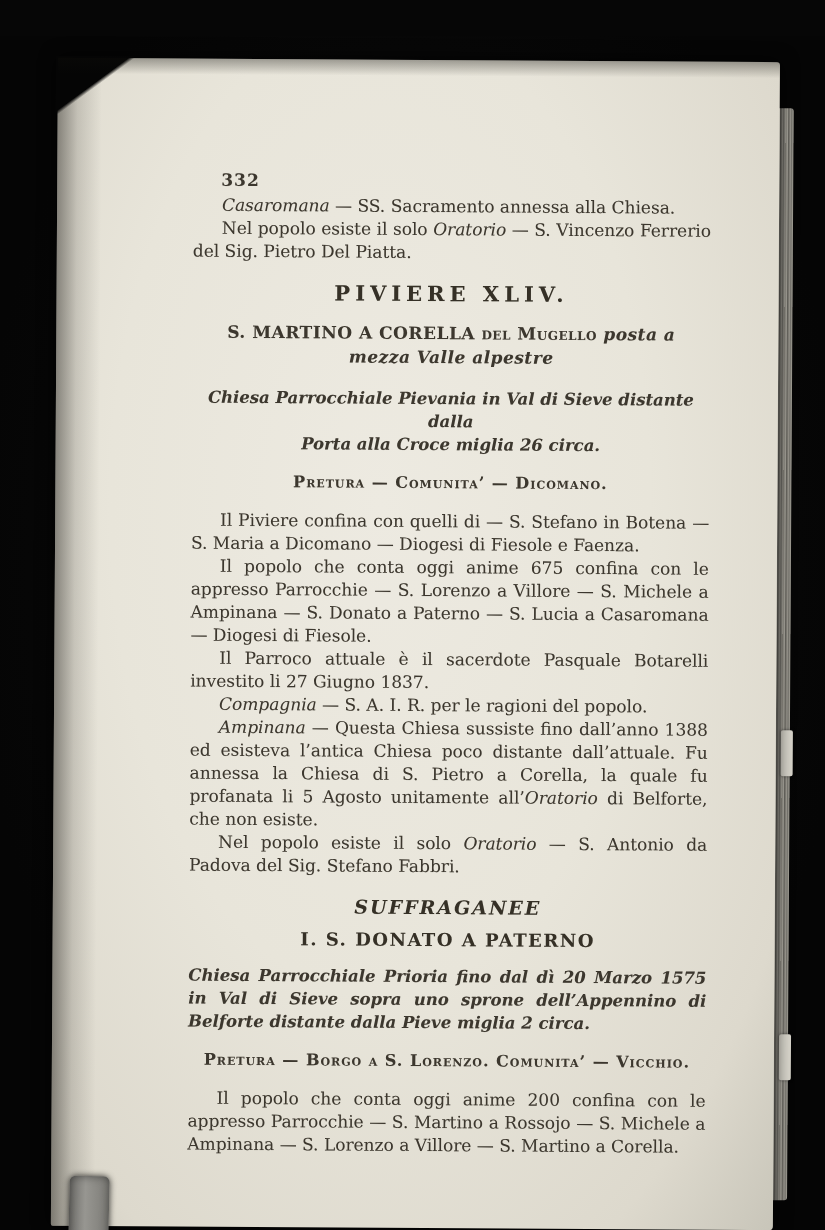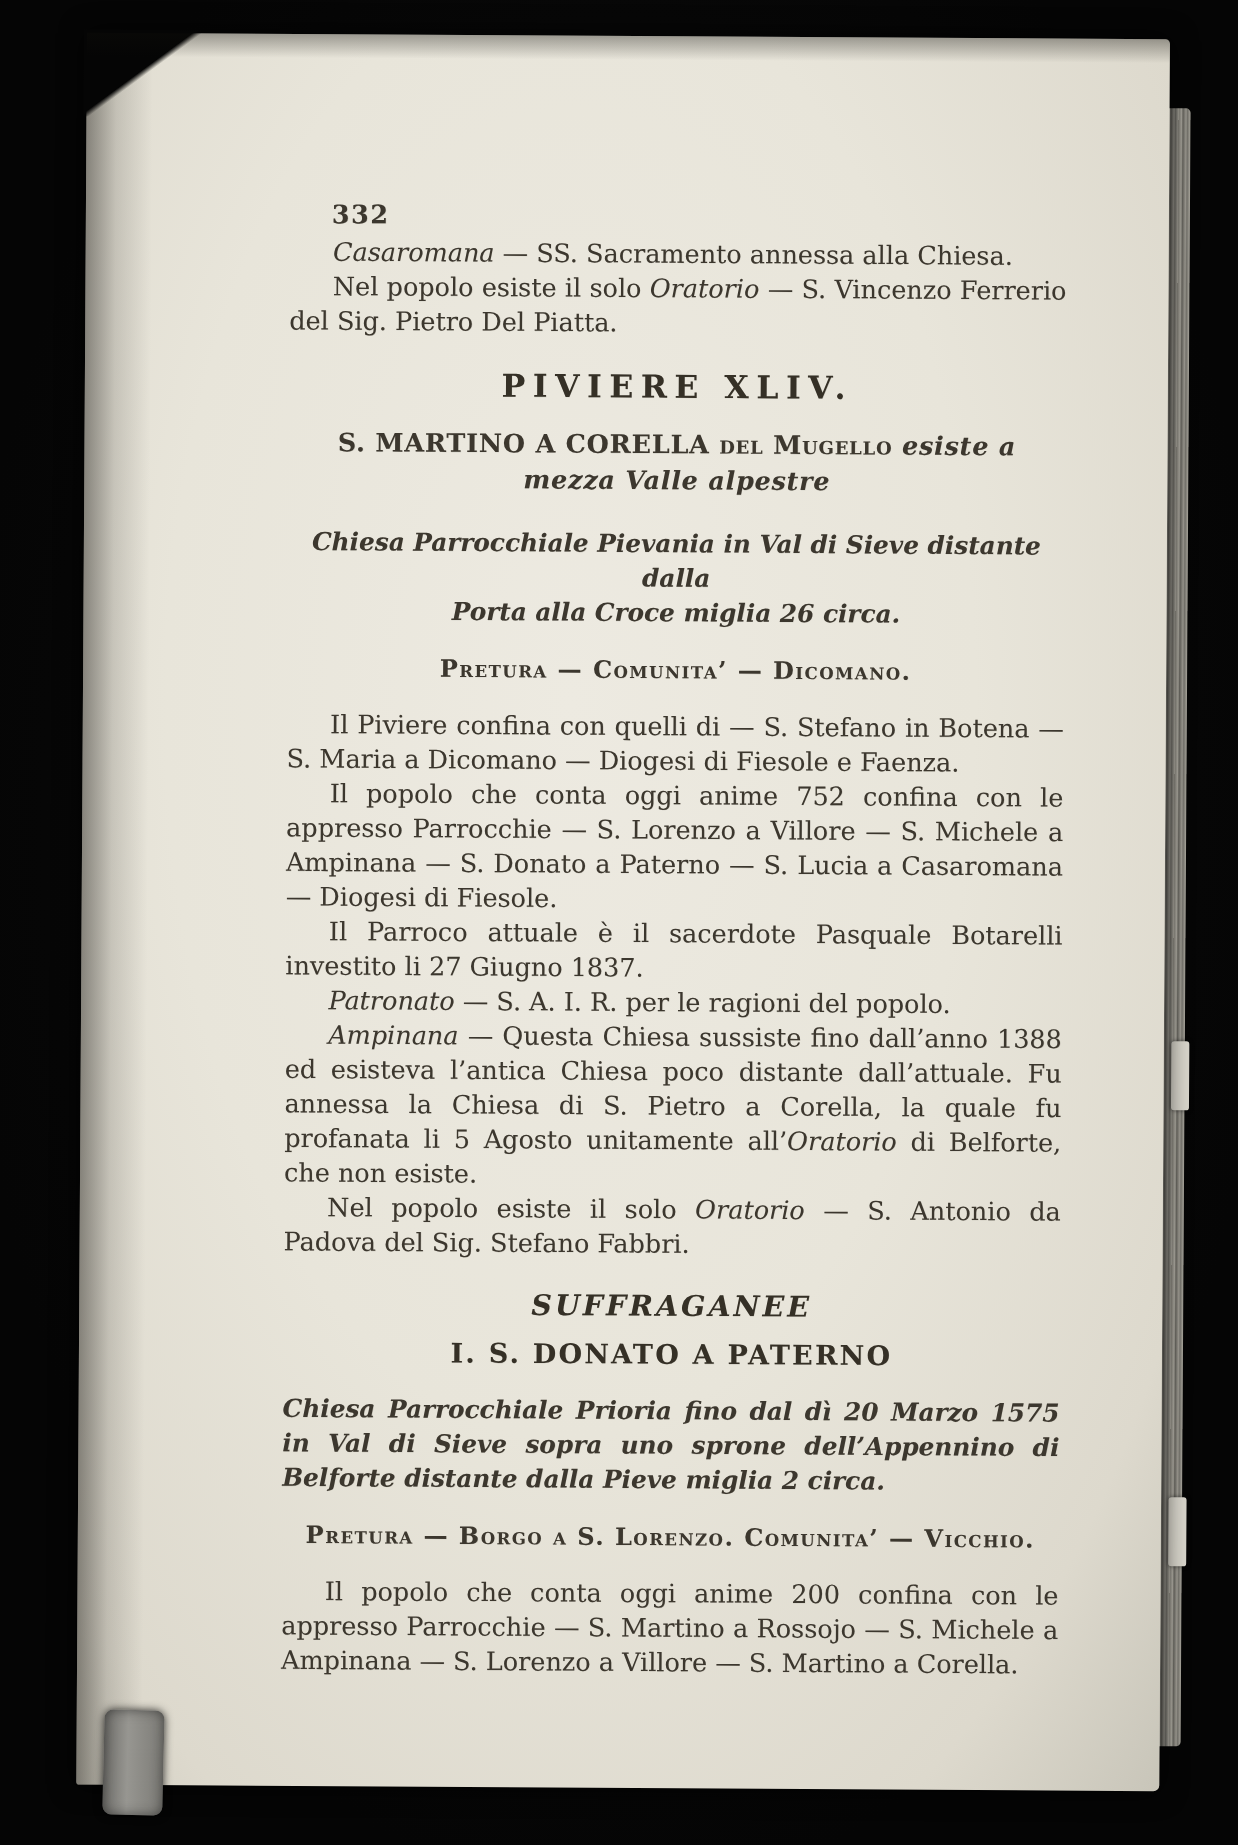--- a/index.html
+++ b/index.html
@@ -3,21 +3,21 @@
 <meta charset="utf-8">
 <style>
   html, body { margin: 0; padding: 0; }
   body {
     width: 825px; height: 1230px;
     background: #060606;
     overflow: hidden;
     position: relative;
     font-family: "DejaVu Serif", "Liberation Serif", serif;
   }
-  .photo { position: absolute; inset: 0; background: radial-gradient(ellipse at 50% 45%, #0d0d0d 0%, #050505 75%); }
+  .photo { position: absolute; inset: 0; background: radial-gradient(ellipse at 50% 45%, #0d0d0d 0%, #050505 75%); margin-top: 36px; }
 
   .book {
     position: absolute;
     left: 58px; top: 24px;
     width: 734px; height: 1168px;
     transform: rotate(0.35deg);
     transform-origin: 50% 0%;
   }
 
   
@@ -125,30 +125,30 @@
 
       <div class="content">
 
         <div class="page-number">332</div>
 
         <p class="body-par"><span class="seg-i">Casaromana</span><span> — SS. Sacramento annessa alla Chiesa.</span></p>
         <p class="body-par"><span>Nel popolo esiste il solo </span><span class="seg-i">Oratorio</span><span> — S. Vincenzo Ferrerio del Sig. Pietro Del Piatta.</span></p>
 
         <h1 class="piviere-heading">PIVIERE XLIV.</h1>
 
-        <h2 class="piviere-title"><span>S. MARTINO A CORELLA </span><span class="seg-sc">del Mugello</span><span> </span><span class="seg-i">esiste a</span><br><span class="seg-i">mezza Valle alpestre</span></h2>
+        <h2 class="piviere-title"><span>S. MARTINO A CORELLA </span><span class="seg-sc">del Mugello</span><span> </span><span class="seg-i">posta a</span><br><span class="seg-i">mezza Valle alpestre</span></h2>
 
         <div class="subtitle centered"><span>Chiesa Parrocchiale Pievania in Val di Sieve distante dalla</span><br><span>Porta alla Croce miglia 26 circa.</span></div>
 
         <div class="jurisdiction">Pretura — Comunita’ — Dicomano.</div>
 
         <p class="body-par"><span>Il Piviere confina con quelli di — S. Stefano in Botena — S. Maria a Dicomano — Diogesi di Fiesole e Faenza.</span></p>
-        <p class="body-par"><span>Il popolo che conta oggi anime 752 confina con le appresso Parrocchie — S. Lorenzo a Villore — S. Michele a Ampinana — S. Donato a Paterno — S. Lucia a Casaromana — Diogesi di Fiesole.</span></p>
+        <p class="body-par"><span>Il popolo che conta oggi anime 675 confina con le appresso Parrocchie — S. Lorenzo a Villore — S. Michele a Ampinana — S. Donato a Paterno — S. Lucia a Casaromana — Diogesi di Fiesole.</span></p>
         <p class="body-par"><span>Il Parroco attuale è il sacerdote Pasquale Botarelli investito li 27 Giugno 1837.</span></p>
-        <p class="body-par"><span class="seg-i">Patronato</span><span> — S. A. I. R. per le ragioni del popolo.</span></p>
+        <p class="body-par"><span class="seg-i">Compagnia</span><span> — S. A. I. R. per le ragioni del popolo.</span></p>
         <p class="body-par"><span class="seg-i">Ampinana</span><span> — Questa Chiesa sussiste fino dall’anno 1388 ed esisteva l’antica Chiesa poco distante dall’attuale. Fu annessa la Chiesa di S. Pietro a Corella, la quale fu profanata li 5 Agosto unitamente all’</span><span class="seg-i">Oratorio</span><span> di Belforte, che non esiste.</span></p>
         <p class="body-par"><span>Nel popolo esiste il solo </span><span class="seg-i">Oratorio</span><span> — S. Antonio da Padova del Sig. Stefano Fabbri.</span></p>
 
         <h2 class="suffraganee-heading">SUFFRAGANEE</h2>
 
         <h3 class="suffraganee-title">I. S. DONATO A PATERNO</h3>
 
         <div class="subtitle justified"><span>Chiesa Parrocchiale Prioria fino dal dì 20 Marzo 1575 in Val di Sieve sopra uno sprone dell’Appennino di Belforte distante dalla Pieve miglia 2 circa.</span></div>
 
         <div class="jurisdiction">Pretura — Borgo a S. Lorenzo. Comunita’ — Vicchio.</div>

